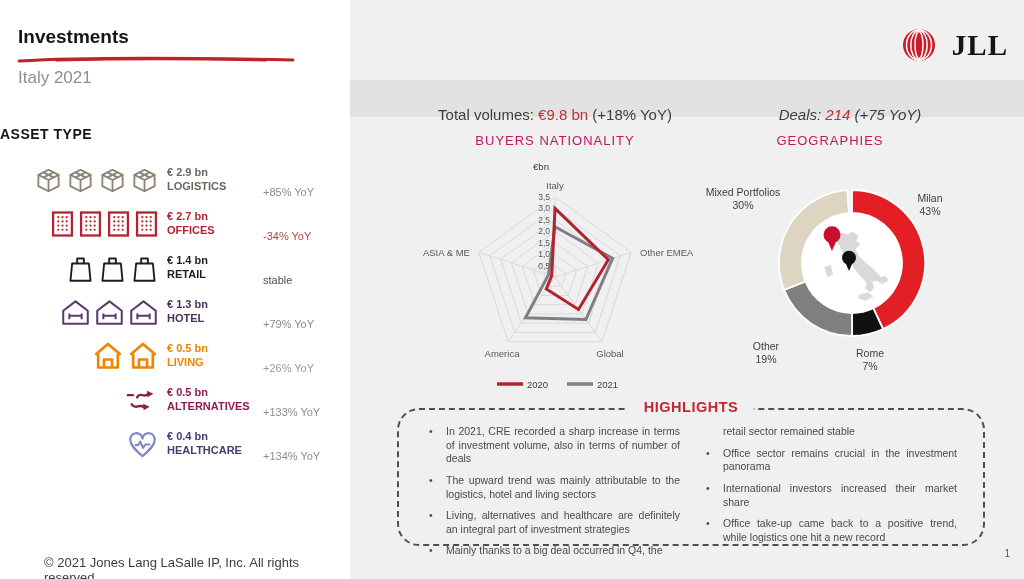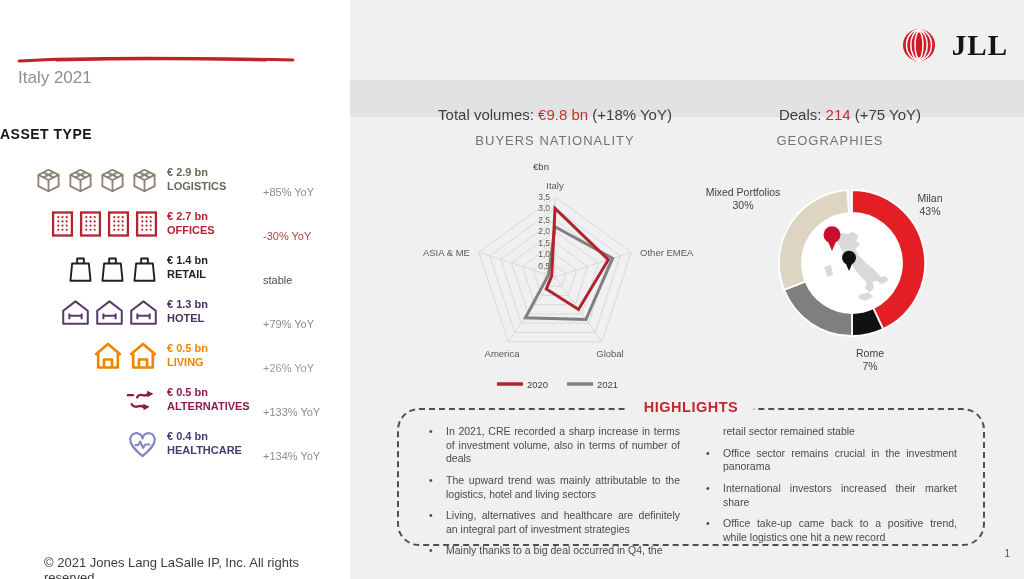--- a/index.html
+++ b/index.html
@@ -15,43 +15,44 @@
   .icon-group{width:132px;display:flex;justify-content:flex-end;align-items:center;gap:5px;flex:none;}
   .value-block{width:92px;margin-left:9px;font-size:11px;font-weight:bold;line-height:1.25;flex:none;}
   .yoy{margin-left:4px;font-size:11px;margin-top:24px;}
   .page-footer{position:absolute;left:12px;top:555px;font-size:13px;color:#3c3c3c;margin-left:32px;}
   .right-panel{position:absolute;left:350px;top:0;width:674px;height:579px;background:#f0f0f1;}
   .jll-logo{position:absolute;right:16px;top:28px;display:flex;align-items:center;gap:16px;}
   .jll-text{font-family:"Liberation Serif",serif;font-weight:bold;font-size:29px;color:#141414;letter-spacing:1px;}
   .stats-bar{position:absolute;left:0;top:80px;width:674px;height:37px;background:#e2e2e4;}
   .stat-group{position:absolute;top:16px;height:37px;display:flex;align-items:center;justify-content:center;font-size:15px;color:#3d3d3d;white-space:pre;}
   .stat-volumes{left:55px;width:300px;}
-  .stat-deals{left:400px;width:200px;}
+  .stat-deals{left:400px;width:200px;font-style:italic;}
   .stat-red{color:#c2302e;}
-  .section-heading{position:absolute;top:133px;font-size:13px;color:#737373;letter-spacing:1px;text-align:center;}
+  .section-heading{position:absolute;top:133px;font-size:13px;color:#be185d;letter-spacing:1px;text-align:center;}
   .heading-buyers{left:55px;width:300px;}
   .heading-geo{left:340px;width:280px;}
   .radar-wrap{position:absolute;left:55px;top:150px;width:300px;height:250px;}
   .donut-wrap{position:absolute;left:350px;top:150px;width:324px;height:245px;}
   .donut-label{position:absolute;width:120px;text-align:center;font-size:10.5px;color:#3f3f3f;line-height:1.25;}
   .highlights-box{position:absolute;left:47px;top:408px;width:588px;height:138px;border:2px dashed #4f4f4f;border-radius:22px;box-sizing:border-box;}
   .highlights-title{position:absolute;top:-11px;left:50%;transform:translateX(-50%);background:#f0f0f1;padding:0 16px;font-weight:bold;font-size:14.5px;color:#c2272d;letter-spacing:.5px;white-space:nowrap;}
   .highlights-cols{display:flex;gap:26px;padding:15px 26px 6px 30px;}
   .hl-col{flex:1;}
   .b-item{display:flex;margin-bottom:8px;font-size:10.5px;color:#4a4a4a;line-height:1.3;}
   .b-item .dot{width:17px;flex:none;color:#4a4a4a;}
   .b-item .txt{flex:1;text-align:justify;}
   .page-number{position:absolute;right:14px;top:548px;font-size:10px;color:#555555;}
 </style>
 </head>
 <body>
 
 <div class="corner-mark"></div>
 
 <div class="left-panel">
+  <div class="slide-title">Investments</div>
   <svg class="title-underline" width="280" height="8" viewBox="0 0 280 8">
     <path d="M3 5 C 60 1.5, 160 1.5, 277 4" fill="none" stroke="#c0222c" stroke-width="3" stroke-linecap="round"></path>
     <path d="M40 4.6 C 110 3.2, 190 3.4, 250 4.6" fill="none" stroke="#c0222c" stroke-width="1.6" stroke-linecap="round"></path>
   </svg>
   <div class="slide-subtitle">Italy 2021</div>
   <div class="asset-heading">ASSET TYPE</div>
   <div class="asset-rows" id="asset-rows">
       <div class="asset-row">
         <div class="icon-group">
           <svg width="27" height="27" viewBox="0 0 24 24">
@@ -151,21 +152,21 @@
             <circle cx="11" cy="10.5" r="1.05" fill="#b2242f"></circle>
             <circle cx="11" cy="14.5" r="1.05" fill="#b2242f"></circle>
             <circle cx="11" cy="18.5" r="1.05" fill="#b2242f"></circle>
             <circle cx="15" cy="6.5" r="1.05" fill="#b2242f"></circle>
             <circle cx="15" cy="10.5" r="1.05" fill="#b2242f"></circle>
             <circle cx="15" cy="14.5" r="1.05" fill="#b2242f"></circle>
             <circle cx="15" cy="18.5" r="1.05" fill="#b2242f"></circle>
           </svg>
         </div>
         <div class="value-block" style="color:#b2242f">€ 2.7 bn<br>OFFICES</div>
-        <div class="yoy" style="color:#b2424a">-30% YoY</div>
+        <div class="yoy" style="color:#b2424a">-34% YoY</div>
       </div>
       <div class="asset-row">
         <div class="icon-group">
           <svg width="27" height="29" viewBox="0 0 24 26">
             <g fill="none" stroke="#1f1f1f" stroke-width="1.7" stroke-linejoin="round">
               <path d="M4.5 8.5h15L21 24H3Z"></path>
               <path d="M9 8.5V4h6v4.5"></path>
             </g>
           </svg>
           <svg width="27" height="29" viewBox="0 0 24 26">
@@ -325,21 +326,21 @@
           <path fill="#d9d9d9" d="M118 118 l8 -3 3 12 -7 3 Z"></path>
         </g>
         <g>
           <polygon points="126.9,89.1 137.1,89.1 132,101" fill="#c8102e"></polygon>
           <circle cx="132" cy="84.85" r="8.5" fill="#c8102e"></circle>
         </g>
         <g>
           <polygon points="144.8,111.2 153.2,111.2 149,121" fill="#111111"></polygon>
           <circle cx="149" cy="107.7" r="7" fill="#111111"></circle>
         </g>
-      </svg><div class="donut-label" style="left:-17px;top:36px">Mixed Portfolios<br>30%</div><div class="donut-label" style="left:170px;top:42px">Milan<br>43%</div><div class="donut-label" style="left:110px;top:197px">Rome<br>7%</div></div>
+      </svg><div class="donut-label" style="left:-17px;top:36px">Mixed Portfolios<br>30%</div><div class="donut-label" style="left:170px;top:42px">Milan<br>43%</div><div class="donut-label" style="left:6px;top:190px">Other<br>19%</div><div class="donut-label" style="left:110px;top:197px">Rome<br>7%</div></div>
 
   <div class="highlights-box">
     <div class="highlights-title">HIGHLIGHTS</div>
     <div class="highlights-cols" id="highlights-cols">
         <div class="hl-col">
           <div class="b-item">
             <span class="dot">•</span>
             <span class="txt">In 2021, CRE recorded a sharp increase in terms of investment volume, also in terms of number of deals</span>
           </div>
           <div class="b-item">

